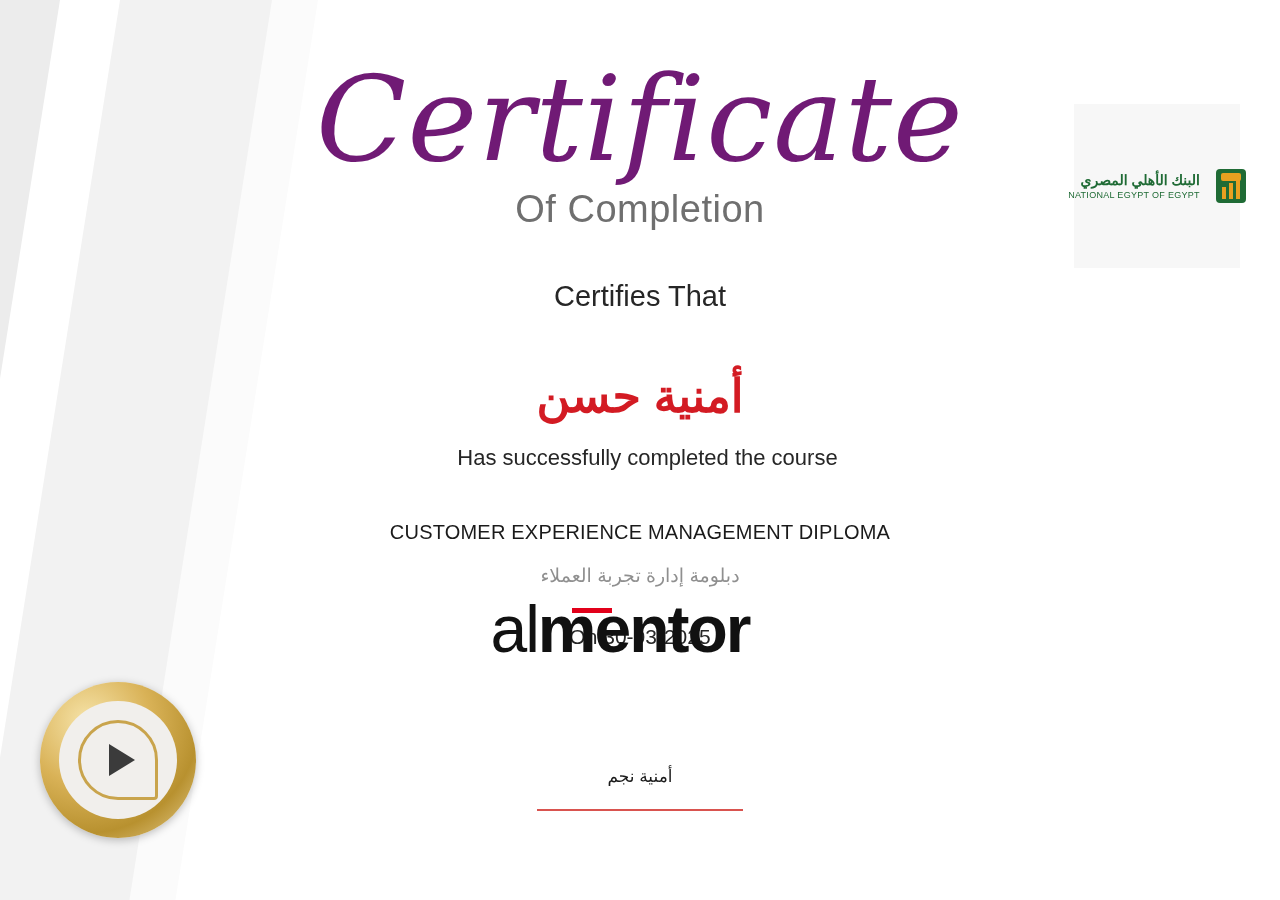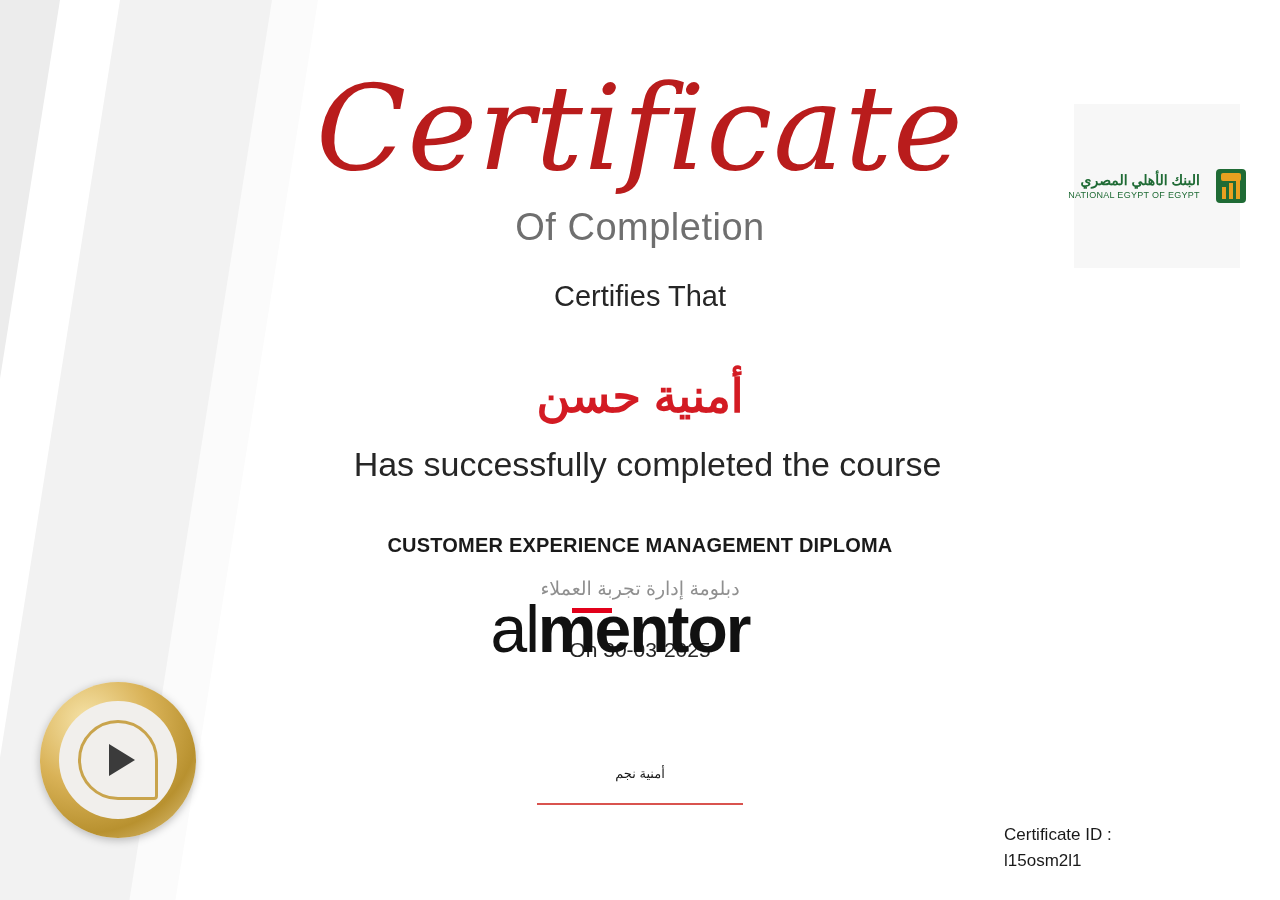--- a/index.html
+++ b/index.html
@@ -62,23 +62,23 @@
     left: 0;
     width: 1280px;
     text-align: center;
   }
   .cert-title {
     font-family: "DejaVu Serif", serif;
     font-style: italic;
     font-size: 118px;
     line-height: 1.05;
     letter-spacing: 1px;
-    color: #b91c1c;
+    color: #701a75;
     font-weight: 400;
-    margin: 15px;
+    margin: 6px;
   }
   .cert-subtitle {
     font-family: "Liberation Sans", sans-serif;
     font-size: 38px;
     color: #6f6f6f;
     margin: 2px 0 0 0;
     letter-spacing: 0.5px;
   }
 
   
@@ -156,27 +156,27 @@
   }
   .recipient {
     font-size: 46px;
     font-weight: bold;
     color: #d31b23;
     direction: rtl;
     margin: 56px 0 0 0;
     letter-spacing: 1px;
   }
   .completed-line {
-    font-size: 34px;
+    font-size: 22px;
     color: #262626;
     margin: 22px 0 0 15px;
   }
   .course-en {
     font-size: 20px;
-    font-weight: bold;
+    font-weight: normal;
     color: #1a1a1a;
     margin: 50px 0 0 0;
     letter-spacing: 0.2px;
   }
   .course-ar {
     font-size: 19px;
     color: #8f8f8f;
     direction: rtl;
     margin: 20px 0 0 0;
   }
@@ -215,21 +215,21 @@
 
   
   .signature-block {
     position: absolute;
     top: 766px;
     left: 0;
     width: 1280px;
     text-align: center;
   }
   .signature-name {
-    font-size: 13px;
+    font-size: 17px;
     color: #1a1a1a;
     direction: rtl;
     margin: 0 0 10px 0;
   }
   .signature-line {
     display: inline-block;
     width: 206px;
     height: 2px;
     background: #d9534f;
   }
@@ -330,24 +330,20 @@
       <span class="light">al</span><span>mentor</span>
       <span class="wordmark-bar"></span>
     </span>
   </div>
 
   <div class="signature-block">
     <div class="signature-name">أمنية نجم</div>
     <div class="signature-line"></div>
   </div>
 
-  <div class="cert-id">
-    <div>Certificate ID :</div>
-    <div>l15osm2l1</div>
-  </div>
 
   <div class="play-badge">
     <div class="play-badge-inner">
       <div class="play-bubble"></div>
       <div class="play-tri"></div>
     </div>
   </div>
 
 </div>
 

